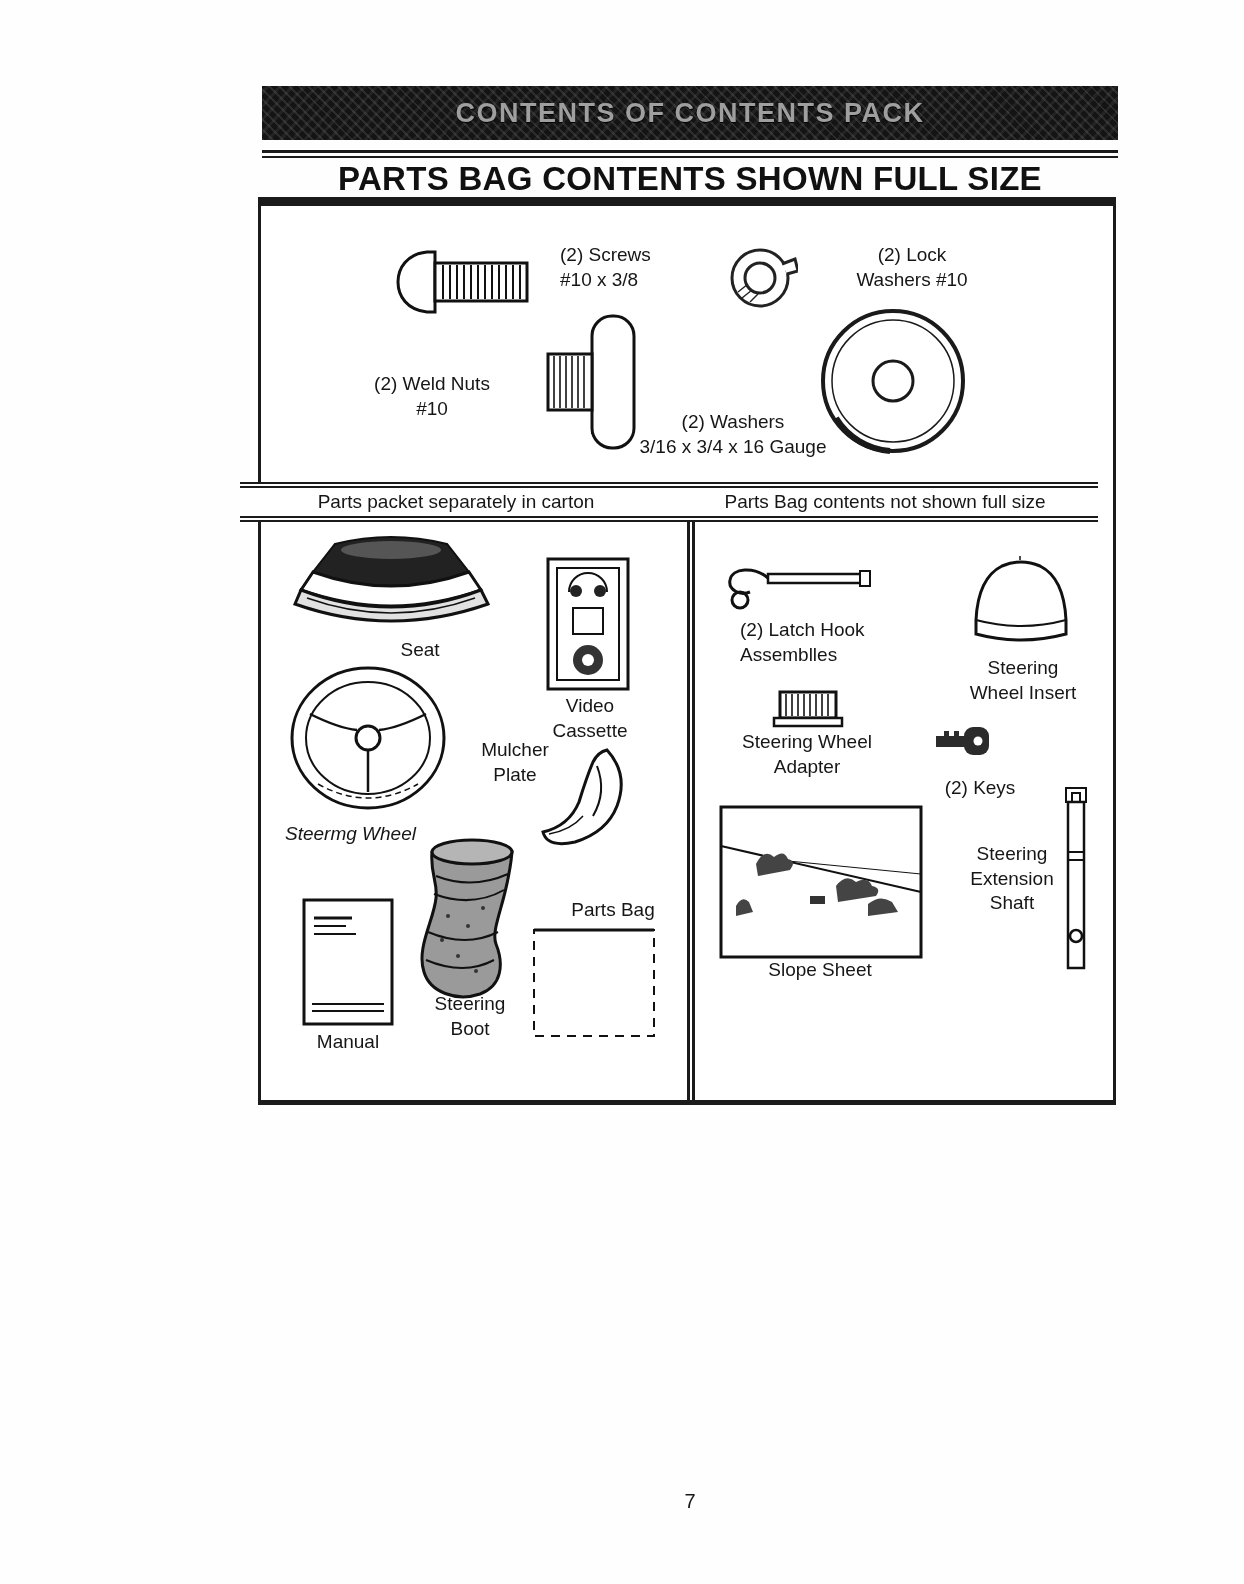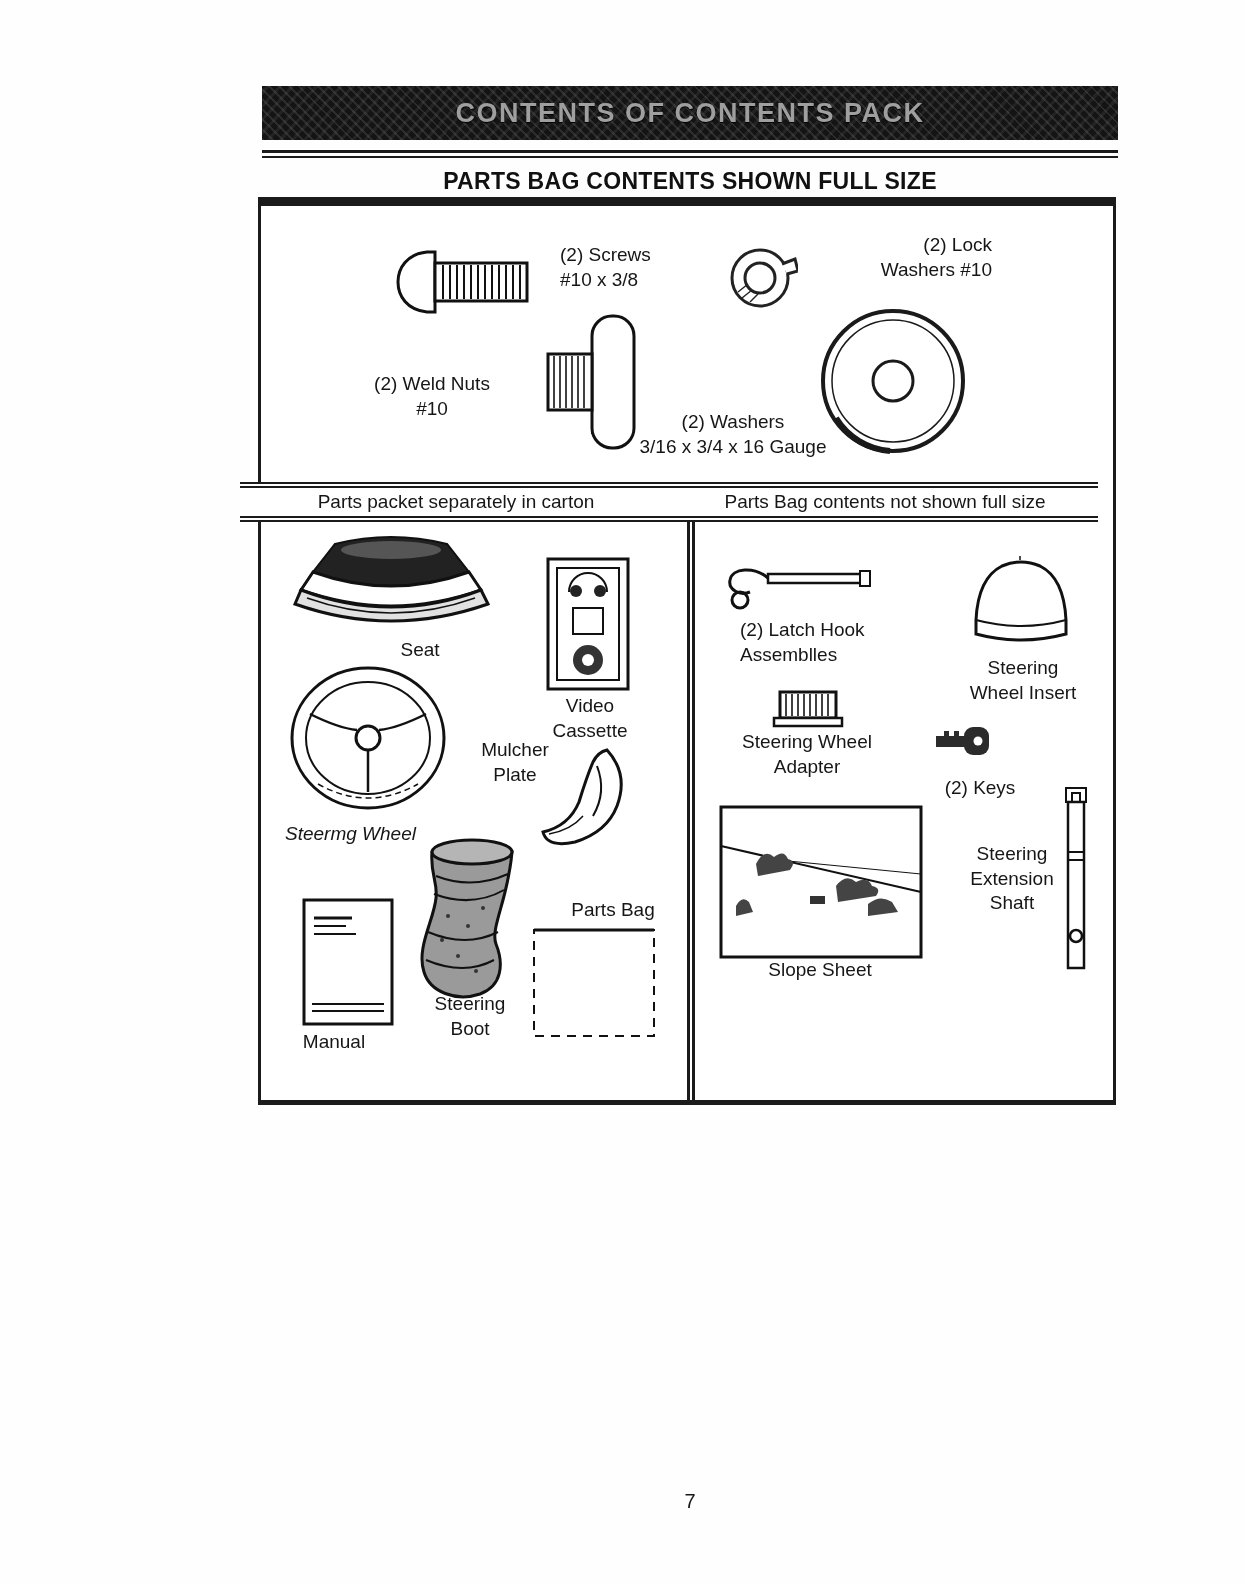--- a/index.html
+++ b/index.html
@@ -14,22 +14,22 @@
       repeating-linear-gradient(-48deg, rgba(95,95,95,.20) 0 3px, transparent 3px 9px);
     display: flex; align-items: center; justify-content: center;
     color: #9f9f9f; font-size: 27px; font-weight: 700; letter-spacing: 1.5px;
     text-shadow: 0 1px 1px #000;
   }
   .banner-rule {
     position: absolute; left: 262px; top: 150px; width: 856px; height: 8px;
     border-top: 3px solid #1b1b1b; border-bottom: 2px solid #1b1b1b;
   }
   .page-title {
-    position: absolute; left: 262px; top: 168px; width: 856px;
-    text-align: center; font-size: 23px; font-weight: 700; letter-spacing: .3px; color: #111;
+    position: absolute; left: 262px; top: 160px; width: 856px;
+    text-align: center; font-size: 33px; font-weight: 700; letter-spacing: .3px; color: #111;
   }
   .outer-box {
     position: absolute; left: 258px; top: 197px; width: 858px; height: 908px;
     border: 3px solid #1b1b1b; border-top-width: 9px; border-bottom-width: 5px;
     background: #fff;
   }
   .band {
     position: absolute; left: 240px; top: 482px; width: 858px; height: 40px;
     border-top: 6px double #1b1b1b; border-bottom: 6px double #1b1b1b;
     display: flex; background:#fff;
@@ -92,21 +92,21 @@
       <circle cx="34" cy="32" r="28" fill="#fff" stroke="#222" stroke-width="3"></circle>
       <circle cx="34" cy="32" r="15" fill="#fff" stroke="#222" stroke-width="3"></circle>
       <path d="M56 18 L69 13 L72 25 L61 28" fill="#fff" stroke="#222" stroke-width="3"></path>
       <g stroke="#222" stroke-width="1.5">
         <path d="M12 46 L22 38"></path>
           <path d="M16 52 L26 44"></path>
           <path d="M24 56 L32 48"></path>
       </g>
     </svg>
   </div>
-  <div class="lbl center" style="left:832px; top:233px; width:160px;text-align:right;">(2) Lock
+  <div class="lbl center" style="left:832px; top:243px; width:160px;">(2) Lock
 Washers #10</div>
 
   <div class="fig" style="left:538px; top:312px;">
     <svg width="100" height="140" viewBox="0 0 100 140">
       <rect x="54" y="4" width="42" height="132" rx="20" fill="#fff" stroke="#111" stroke-width="3"></rect>
       <line x1="54" y1="18" x2="54" y2="122" stroke="#111" stroke-width="2"></line>
       <rect x="10" y="42" width="44" height="56" fill="#fff" stroke="#111" stroke-width="3"></rect>
       <g stroke="#111" stroke-width="1.6">
         <line x1="16" y1="44" x2="16" y2="96"></line>
           <line x1="22" y1="44" x2="22" y2="96"></line>
@@ -214,21 +214,21 @@
   <div class="fig" style="left:300px; top:896px;">
     <svg width="96" height="132" viewBox="0 0 96 132">
       <rect x="4" y="4" width="88" height="124" fill="#fff" stroke="#111" stroke-width="3"></rect>
       <line x1="14" y1="22" x2="52" y2="22" stroke="#111" stroke-width="3"></line>
       <line x1="14" y1="30" x2="46" y2="30" stroke="#111" stroke-width="2"></line>
       <line x1="14" y1="38" x2="56" y2="38" stroke="#111" stroke-width="2"></line>
       <line x1="12" y1="108" x2="84" y2="108" stroke="#111" stroke-width="2"></line>
       <line x1="12" y1="115" x2="84" y2="115" stroke="#111" stroke-width="2"></line>
     </svg>
   </div>
-  <div class="lbl center" style="left:288px; top:1030px; width:92px;">Manual</div>
+  <div class="lbl center" style="left:302px; top:1030px; width:92px;">Manual</div>
 
   <div class="lbl center" style="left:558px; top:898px; width:110px;">Parts Bag</div>
   <div class="fig" style="left:528px; top:924px;">
     <svg width="132" height="118" viewBox="0 0 132 118">
       <line x1="6" y1="6" x2="126" y2="6" stroke="#111" stroke-width="3"></line>
       <rect x="6" y="6" width="120" height="106" fill="none" stroke="#111" stroke-width="2" stroke-dasharray="9 7"></rect>
     </svg>
   </div>
 
   <div class="fig" style="left:724px; top:562px;">

